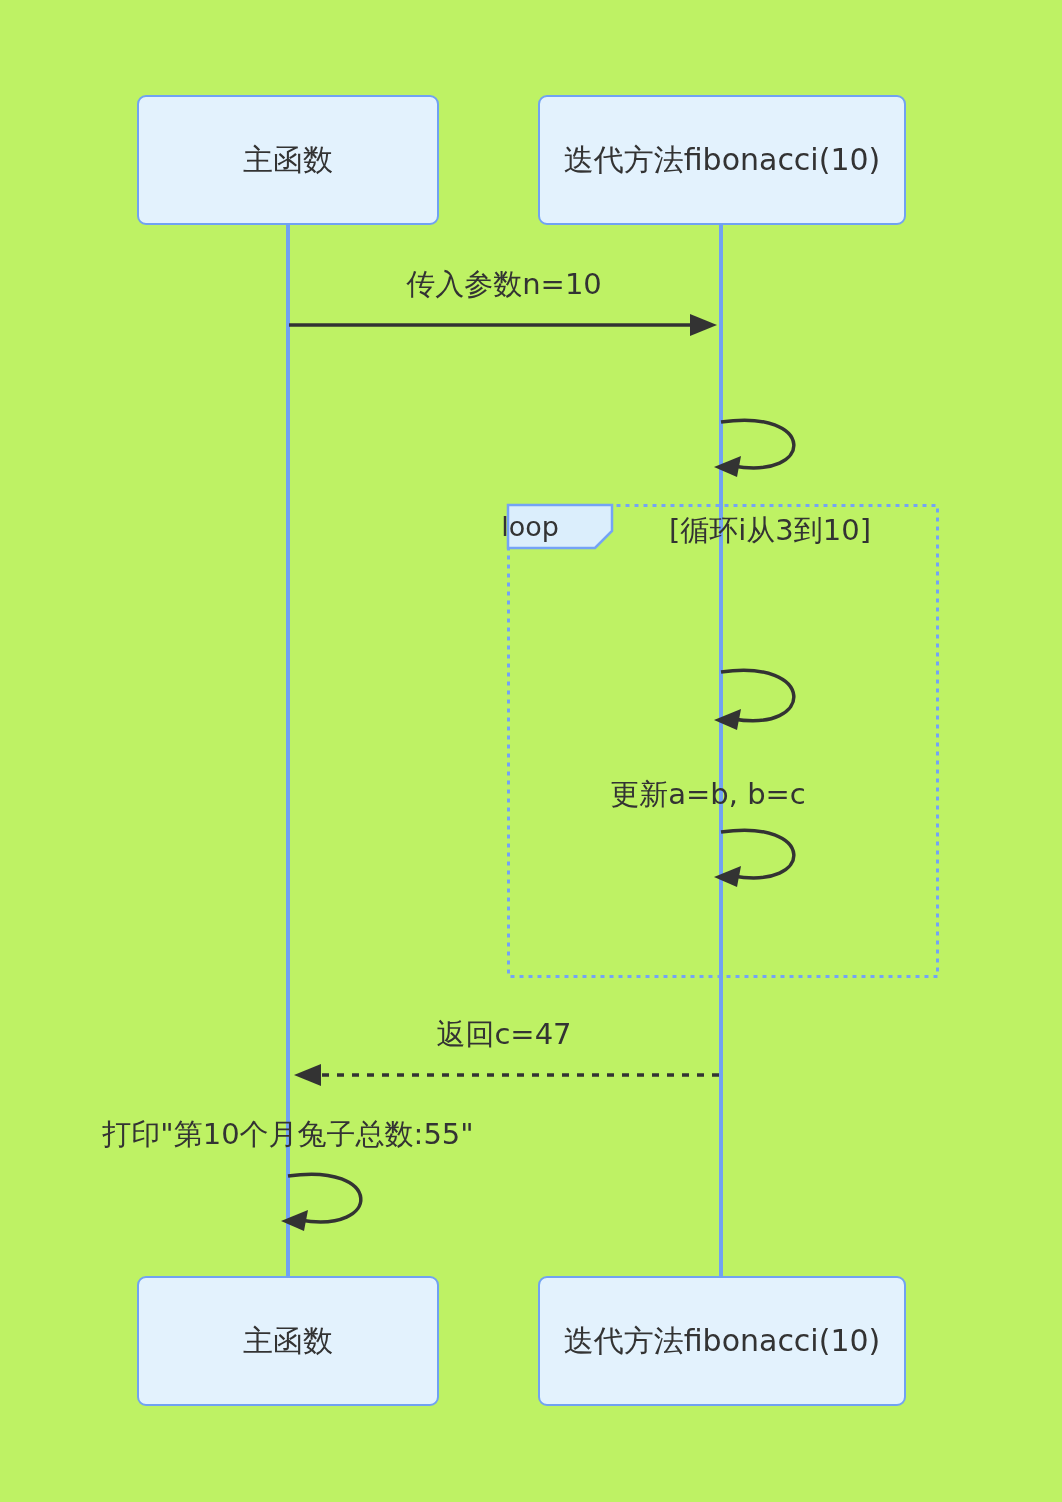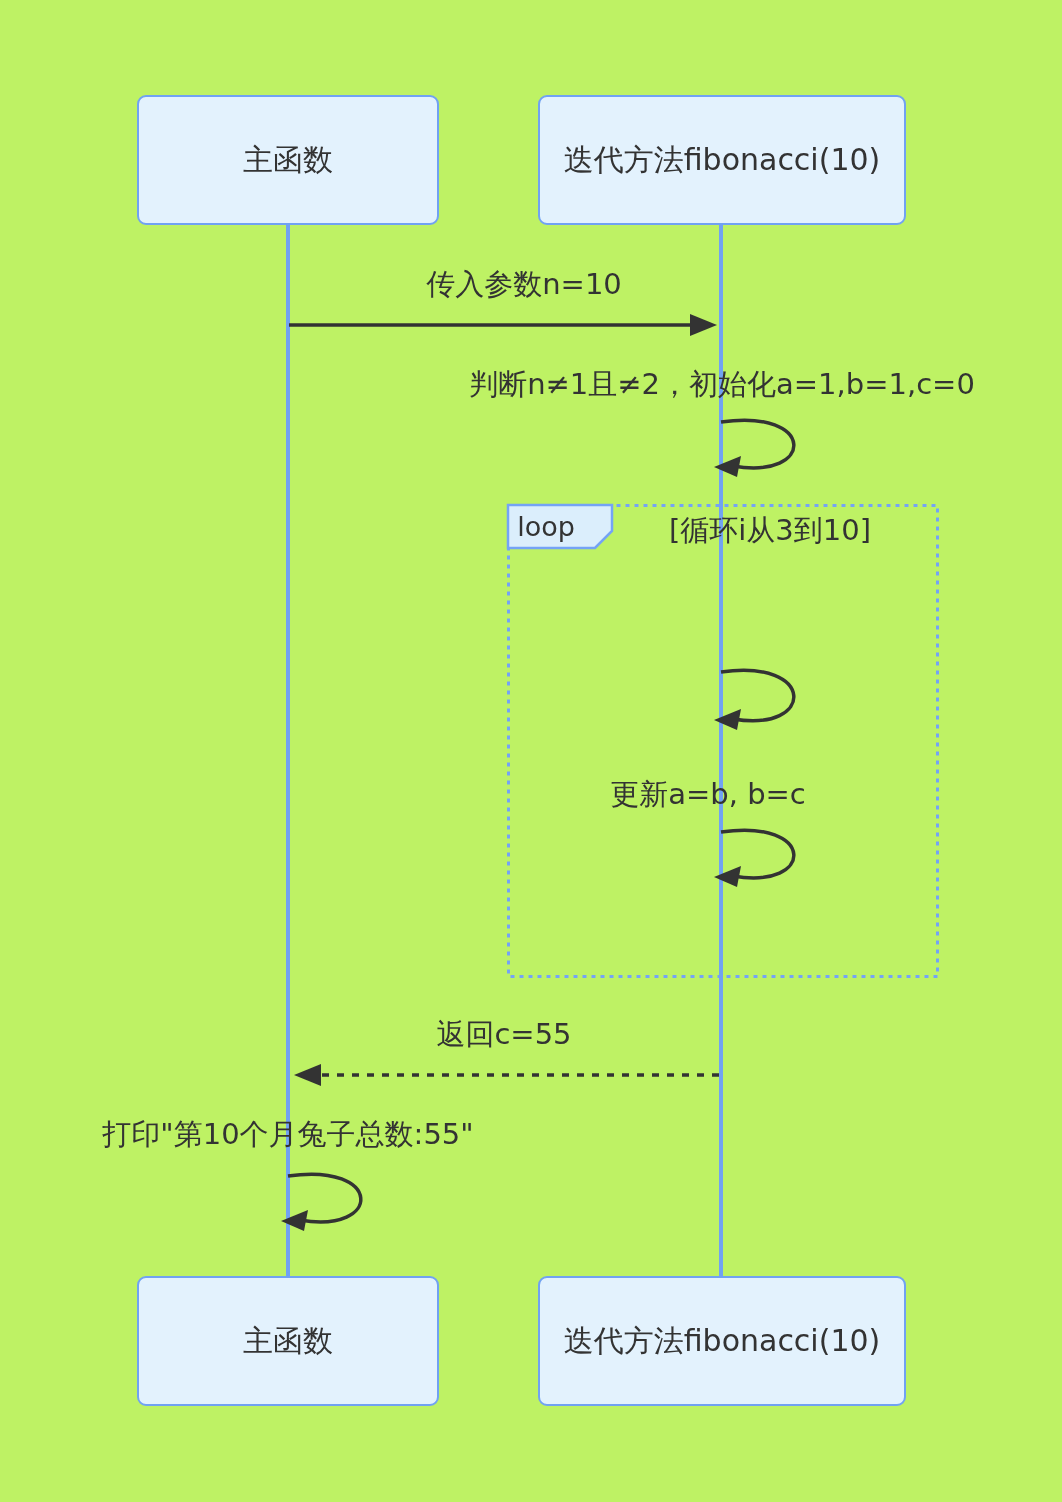--- a/index.html
+++ b/index.html
@@ -17,30 +17,30 @@
   }
   .actor-main-top    { left:137px; top:95px;   width:302px; height:130px; }
   .actor-fib-top     { left:538px; top:95px;   width:368px; height:130px; }
   .actor-main-bottom { left:137px; top:1276px; width:302px; height:130px; }
   .actor-fib-bottom  { left:538px; top:1276px; width:368px; height:130px; }
 
   .msg-label {
     position:absolute; transform:translateX(-50%);
     font-size:29px; line-height:1; color:#333333; white-space:nowrap;
   }
-  .lbl-call   { left:504px; top:270px;margin-left:20px; }
+  .lbl-call   { left:504px; top:270px; }
   .lbl-init   { left:722px; top:370px; }
   .lbl-calc   { left:721px; top:621px; }
   .lbl-update { left:708px; top:780px; }
   .lbl-ret    { left:504px; top:1020px; }
   .lbl-print  { left:288px; top:1120px; }
   .lbl-loop-condition { left:770px; top:516px; }
 
   .loop-tag-text {
-    position:absolute; left:496px; top:505px; width:100px; height:42px;
+    position:absolute; left:480px; top:505px; width:100px; height:42px;
     display:flex; align-items:center; justify-content:center;
     font-size:27px; color:#333333;
   }
 </style>
 </head>
 <body>
 
 <div class="canvas">
 
   <svg class="layer" viewBox="0 0 1062 1502">
@@ -93,18 +93,17 @@
     <span>主函数</span>
   </div>
   <div class="actor-box actor-fib-bottom">
     <span>迭代方法fibonacci(10)</span>
   </div>
 
   <div class="loop-tag-text">loop</div>
   <div class="msg-label lbl-loop-condition">[循环i从3到10]</div>
 
   <div class="msg-label lbl-call">传入参数n=10</div>
-  <div class="msg-label lbl-init">判断n≠1且≠2，初始化a=1,b=1,c=0</div>
   <div class="msg-label lbl-update">更新a=b, b=c</div>
-  <div class="msg-label lbl-ret">返回c=55</div>
+  <div class="msg-label lbl-ret">返回c=47</div>
   <div class="msg-label lbl-print">打印"第10个月兔子总数:55"</div>
 
 </div>
 
 </body></html>

